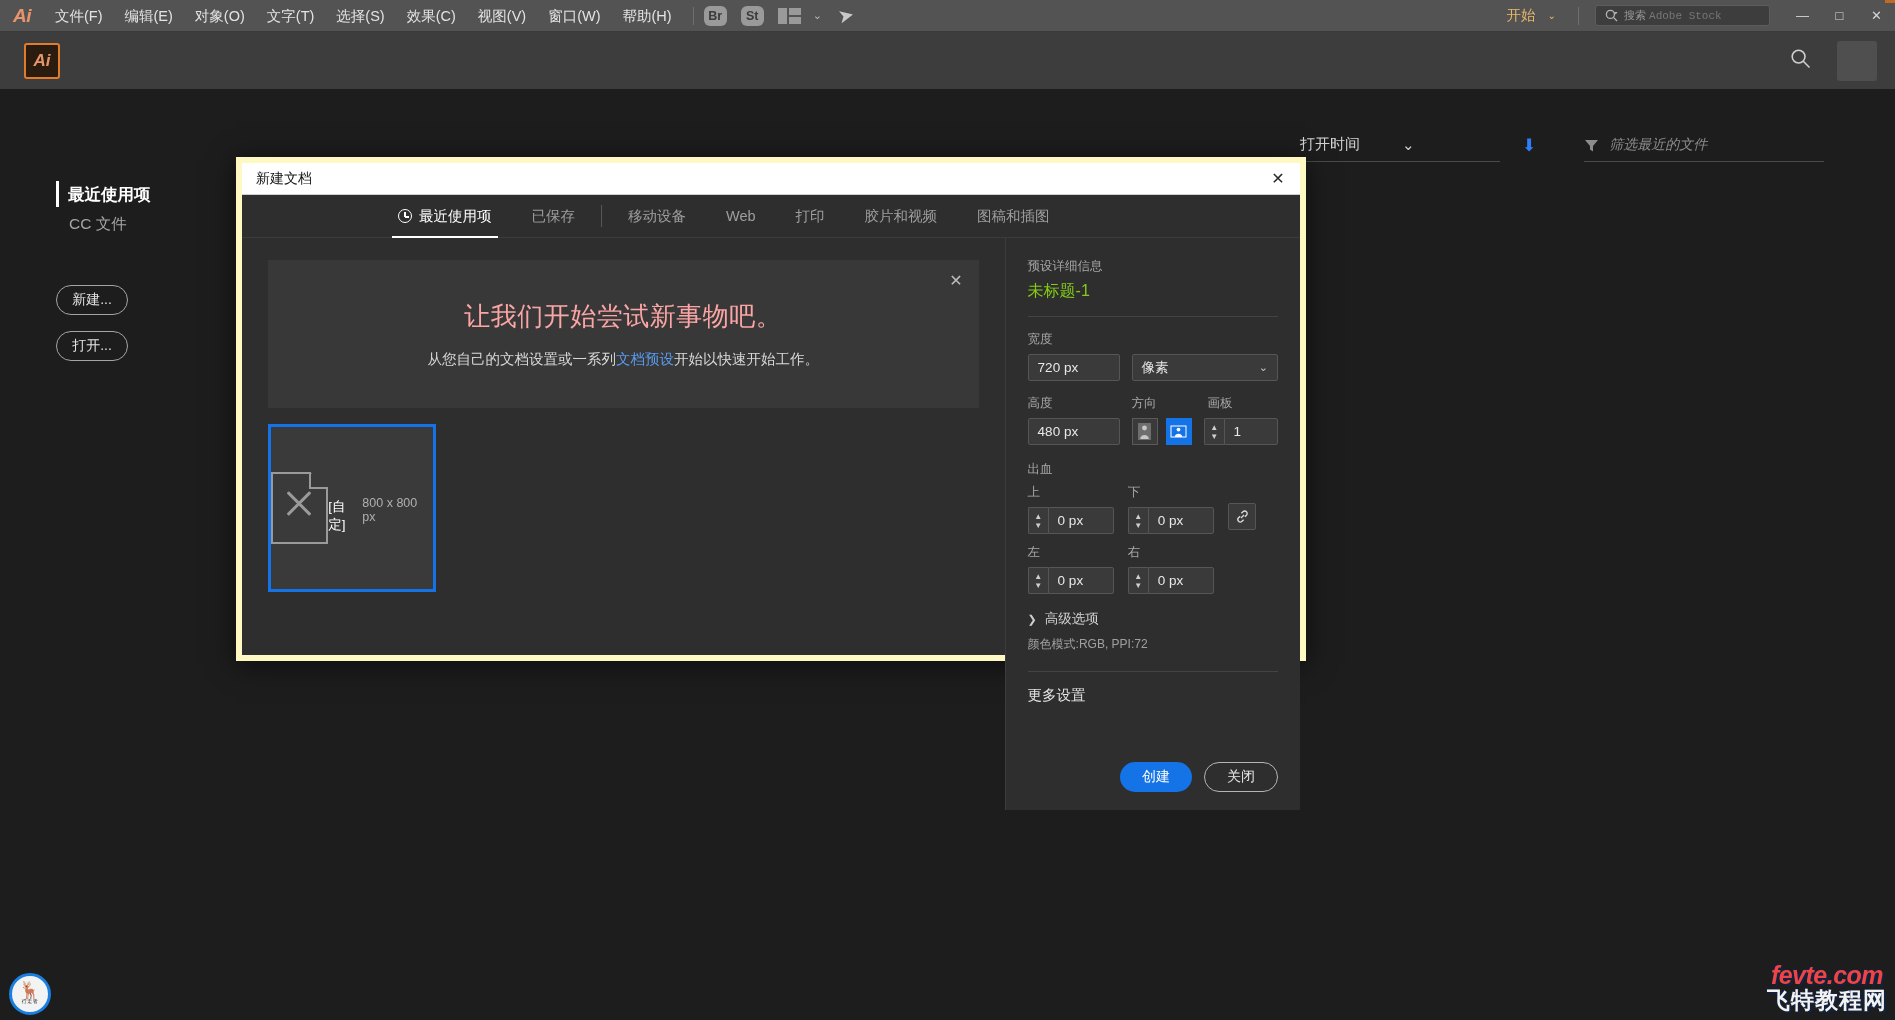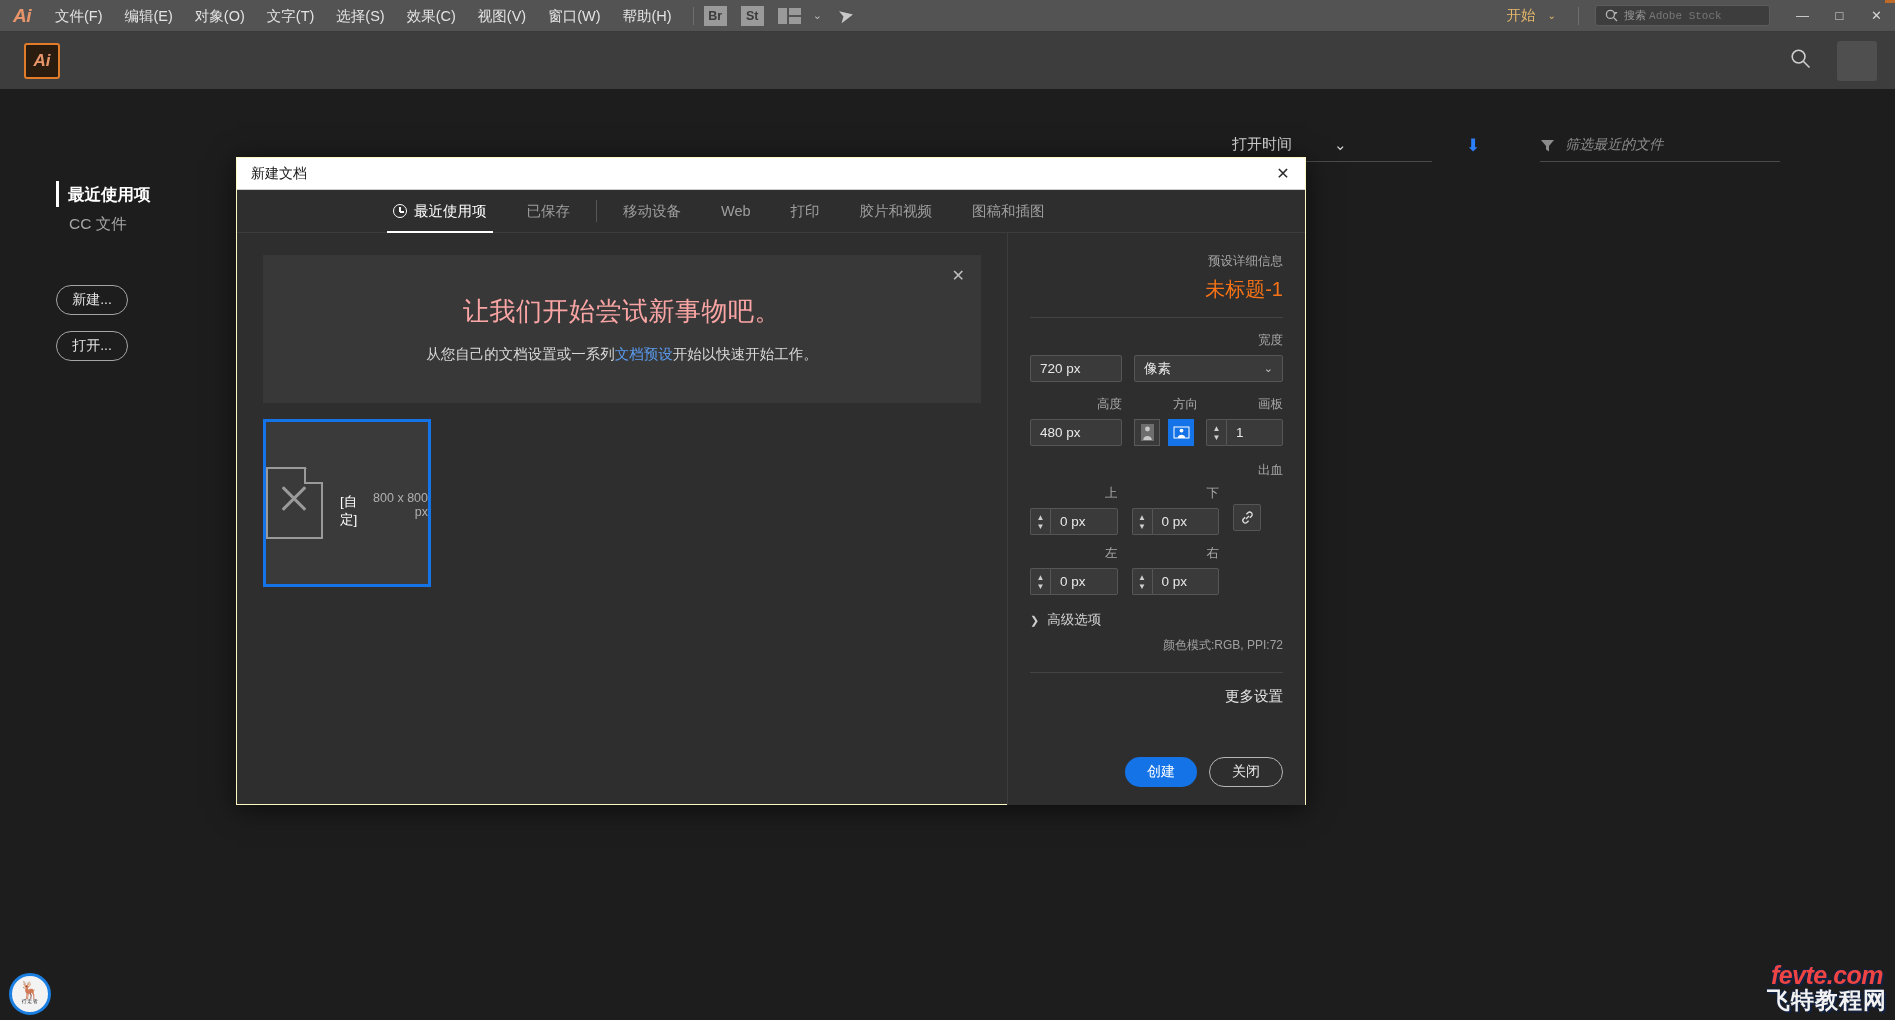--- a/index.html
+++ b/index.html
@@ -26,21 +26,21 @@
     letter-spacing: -0.5px;
   }
   .menu-item {
     padding: 0 11px; height: 32px; line-height: 32px;
     color: #e3e3e3; font-size: 14.5px; white-space: nowrap; cursor: default;
   }
   .mb-sep { width:1px; height:18px; background:#6e6e6e; margin:0 10px; }
   .mb-badge {
     width: 23px; height: 20px; background: #9a9a9a; color: #3b3b3b;
     font-size: 12.5px; display:flex; align-items:center; justify-content:center;
-    border-radius: 0; margin-right: 14px; font-weight: 600;
+    border-radius: 6px; margin-right: 14px; font-weight: 600;
   }
   .mb-grid { display:flex; gap:2px; margin-right:4px; align-items:flex-start; }
   .mb-grid i { display:block; background:#9a9a9a; }
   .mb-grid .g1 { width:9px; height:16px; }
   .mb-grid .g2col { display:flex; flex-direction:column; gap:2px; }
   .mb-grid .g2 { width:12px; height:7px; }
   .mb-chev { color:#b9b9b9; font-size:11px; margin:0 16px 0 8px; }
   .rocket { color:#c9c9c9; font-size:19px; transform: rotate(-12deg); }
 
   .mb-right { margin-left:auto; display:flex; align-items:center; height:32px; }
@@ -81,21 +81,21 @@
     height:26px; line-height:26px;
   }
   .side-link.active { color:#ffffff; font-weight:bold; border-left:3px solid #ffffff; padding-left:9px; }
   .side-link.sub { color:#a6a6a6; font-size:15.5px; margin-top:4px; border-left:3px solid transparent; padding-left:10px;}
   .pill {
     margin-left: 56px; margin-top: 22px;
     width: 72px; height: 30px; border: 1px solid #a5a5a5; border-radius: 15px;
     color:#e2e2e2; font-size:14px; display:flex; align-items:center; justify-content:center;
   }
 
-  .recent-bar { position:absolute; top:46px; left:1232px; width:560px; display:flex; align-items:flex-end; gap:12px; }
+  .recent-bar { position:absolute; top:46px; left:1300px; width:560px; display:flex; align-items:flex-end; gap:0; }
   .rb-sort { width:200px; border-bottom:1px solid #4a4a4a; padding-bottom:7px; display:flex; align-items:center; }
   .rb-sort span { color:#d4d4d4; font-size:15px; }
   .rb-chev { margin-left:42px; color:#c9c9c9; font-size:12px; }
   .rb-arrow { color:#2d7ff9; font-size:17px; margin-left:22px; margin-bottom:6px; }
   .rb-filter { width:240px; margin-left:48px; border-bottom:1px solid #4a4a4a; padding-bottom:7px; display:flex; align-items:center; gap:10px; }
   .rb-filter .ph { color:#8c8c8c; font-size:14px; font-style:italic; }
 
   .deer {
     position:absolute; left:9px; bottom:5px; width:42px; height:42px;
     border-radius:50%; background:#f3f3f3; border:3px solid #1a7fe0;
@@ -106,24 +106,23 @@
   .deer .dt { font-size:5px; letter-spacing:0.5px; margin-top:1px;}
 
   .watermark { position:absolute; right:8px; bottom:8px; text-align:center; line-height:1; }
   .wm1 { font-size:25px; font-weight:bold; font-style:italic; color:#ef4444;
          text-shadow: 2px 2px 0 #12213f, -1px -1px 0 #12213f; letter-spacing:-0.5px;}
   .wm2 { font-size:23px; font-weight:bold; color:#f2f2f2; margin-top:1px;
          text-shadow: 2px 2px 0 #12213f, -1px -1px 0 #12213f; letter-spacing:1px;}
 
   
   .dialog {
-    position:absolute; left:236px; top:157px; width:1070px; height:648px;
-    background:#2e2e2e; border:1px solid #fef9c3;
+    position:absolute; left:236px; top:157px; width:1070px; height:504px;
+    background:#2e2e2e; border:6px solid #fef9c3;
     box-shadow: 0 4px 26px rgba(0,0,0,0.6);
-    text-align: right;
   }
   .dlg-title {
     height:32px; background:#ffffff; display:flex; align-items:center;
     border-bottom:1px solid #cfcfcf;
   }
   .dlg-title .t { color:#151515; font-size:14px; margin-left:14px; }
   .dlg-title .x { margin-left:auto; width:44px; height:32px; display:flex;
                   align-items:center; justify-content:center; color:#2b2b2b; font-size:16px; }
 
   .dlg-tabs {
@@ -193,21 +192,21 @@
   .stock-in { display:flex; align-items:center; gap:10px; width:298px;
               border-bottom:1px solid #6d6d6d; padding-bottom:5px; }
   .stock-in .ph { color:#a0a0a0; font-size:14px; font-style:italic; }
   .goto {
     margin-left:36px; width:54px; height:26px; border:1px solid #b0b0b0; border-radius:13px;
     color:#e4e4e4; font-size:13.5px; display:flex; align-items:center; justify-content:center;
   }
 
   
   .lbl { color:#a8a8a8; font-size:12.5px; margin-bottom:6px; }
-  .preset-name { color:#f97316; font-size:20px; margin:6px 0 14px 0; font-weight:normal; }
+  .preset-name { color:#84cc16; font-size:16px; margin:6px 0 14px 0; font-weight:normal; }
   .hr { height:1px; background:#444; margin:12px 0 14px 0; }
   .field {
     background:#3a3a3a; border:1px solid #565656; border-radius:2px;
     height:27px; display:flex; align-items:center; padding:0 9px;
     color:#e8e8e8; font-size:13.5px;
   }
   .row { display:flex; gap:12px; }
   .sel {
     background:#3a3a3a; border:1px solid #565656; border-radius:2px;
     height:27px; display:flex; align-items:center; padding:0 9px;

